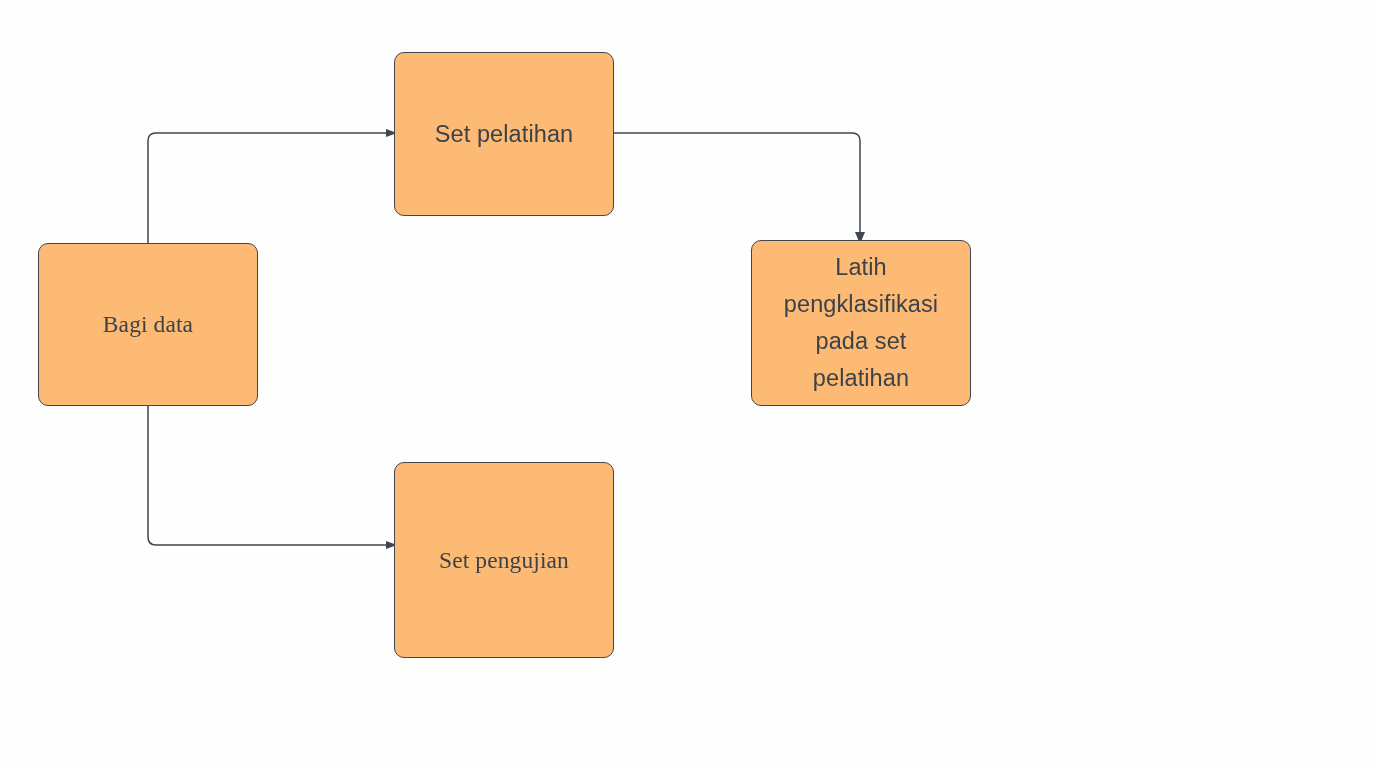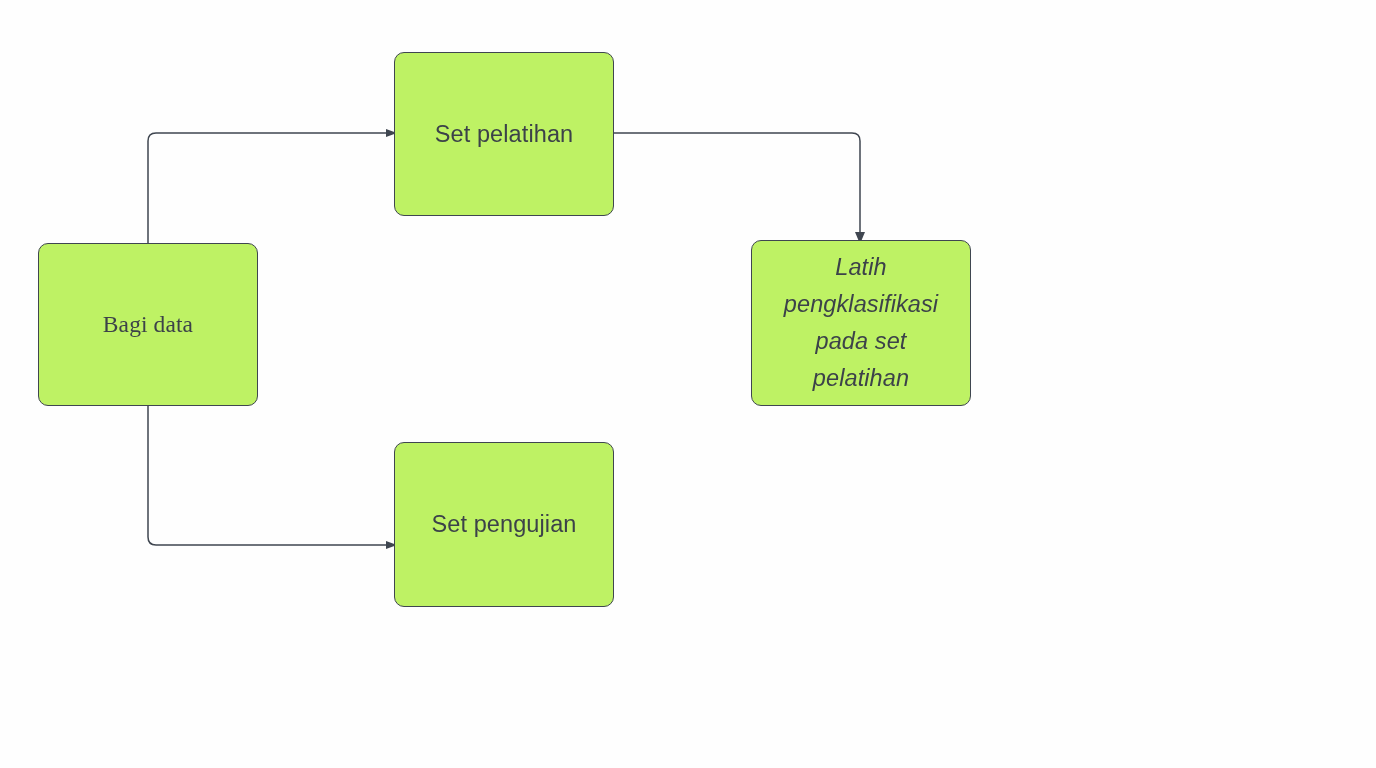--- a/index.html
+++ b/index.html
@@ -22,21 +22,21 @@
     position: absolute;
     left: 0;
     top: 0;
     width: 1376px;
     height: 768px;
     pointer-events: none;
   }
   .node {
     position: absolute;
     box-sizing: border-box;
-    background: #bef264;
+    background: #fdba74;
     border: 1.4px solid #3f4650;
     border-radius: 10px;
     display: flex;
     align-items: center;
     justify-content: center;
     text-align: center;
     color: #3c4249;
     font-size: 23.5px;
     line-height: 37px;
     font-weight: 400;
@@ -56,30 +56,30 @@
     font-family: Liberation Serif, serif;
   }
   #node-set-pelatihan {
     left: 394px;
     top: 52px;
     width: 220px;
     height: 164px;
   }
   #node-set-pengujian {
     left: 394px;
-    top: 442px;
+    top: 462px;
     width: 220px;
-    height: 165px;
+    height: 196px;
+    font-family: Liberation Serif, serif;
   }
   #node-latih {
     left: 751px;
     top: 240px;
     width: 220px;
     height: 166px;
-    font-style: italic;
   }
 </style>
 </head>
 <body>
 
 <div id="canvas">
 
   <svg id="edge-layer" viewBox="0 0 1376 768" xmlns="http://www.w3.org/2000/svg">
     <defs>
       <marker id="arrow-right" markerWidth="12" markerHeight="12" refX="0" refY="4" orient="auto" markerUnits="userSpaceOnUse">

